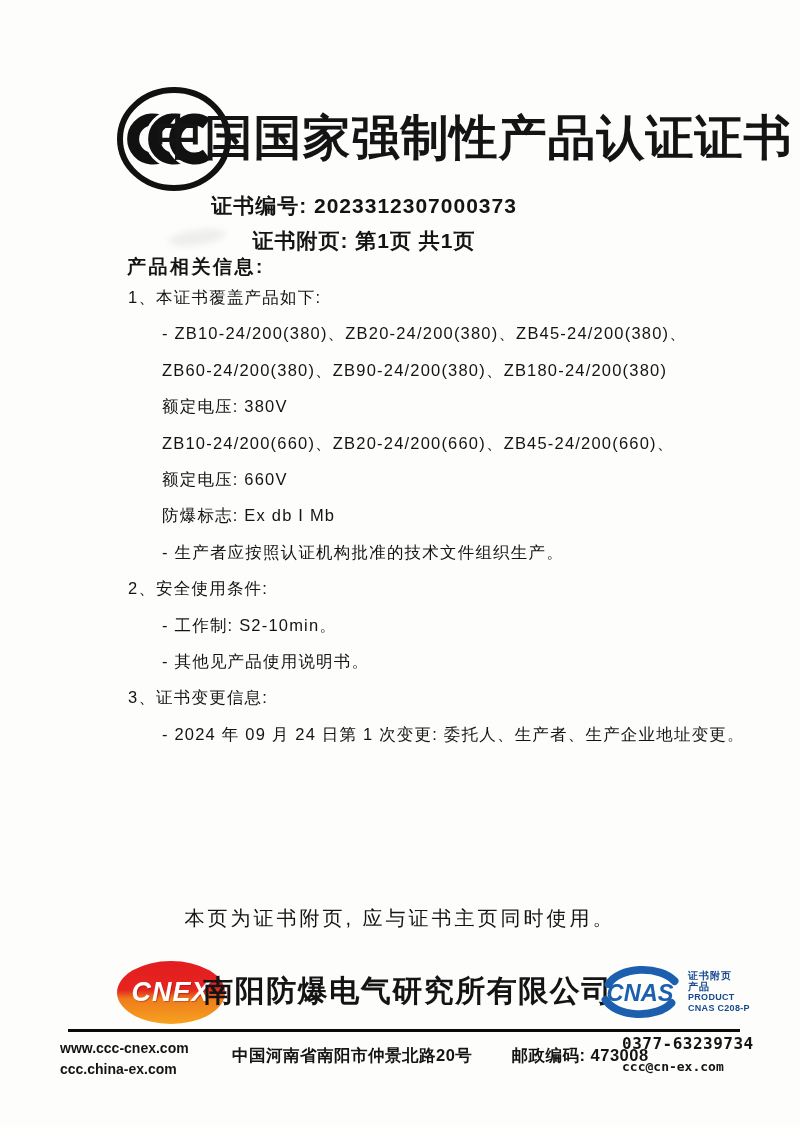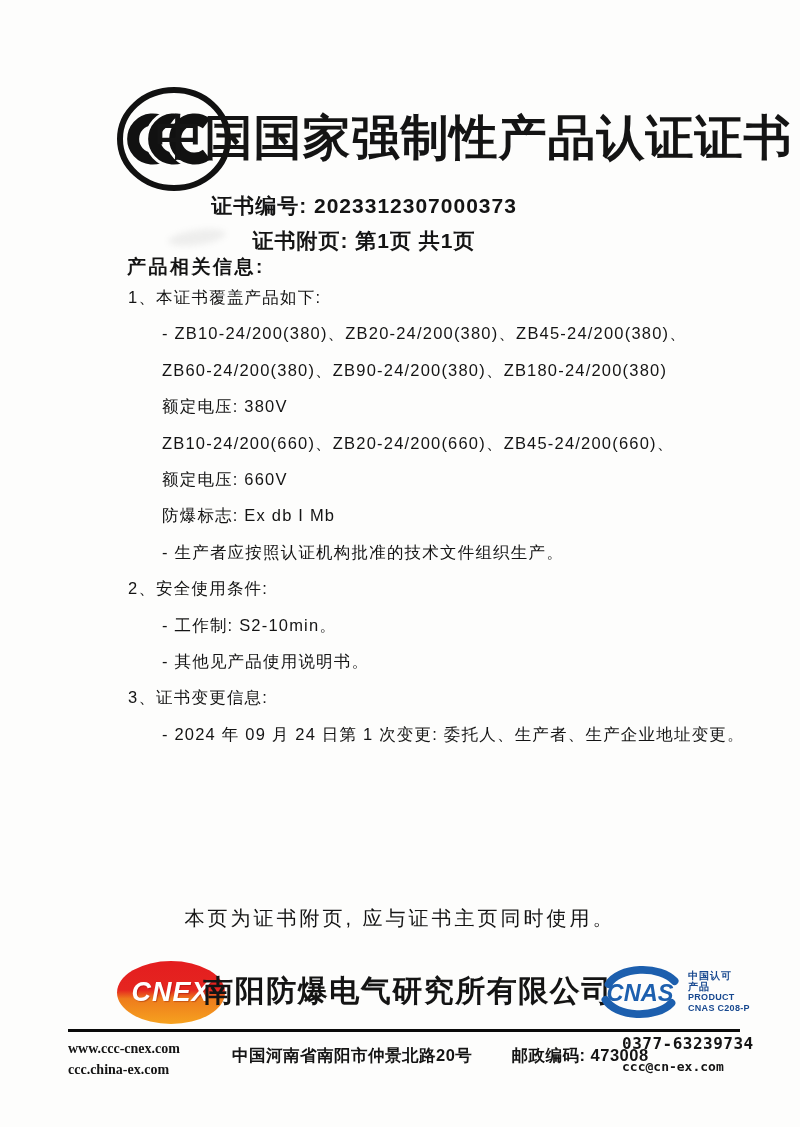--- a/index.html
+++ b/index.html
@@ -51,22 +51,22 @@
   .cnas-wrap { position:absolute; left:596px; top:953px; width:160px; height:78px;
     display:flex; align-items:center; gap:4px; }
   .cnas-mark { width:88px; height:74px; flex:0 0 auto; }
   .cnas-text { display:flex; flex-direction:column; justify-content:center;
     color:#17488f; font-weight:bold; line-height:11px; }
   .cnas-text .zh { font-size:10px; letter-spacing:1px; }
   .cnas-text .en { font-size:9px; letter-spacing:0.3px; }
   
   .rule { position:absolute; left:68px; top:1029px; width:672px; height:3px; background:#0a0a0a; }
   .contact-web { position:absolute; left:60px; top:1038px;
-    font-family:Liberation Serif, serif;
-    font-size:14px; font-weight:bold; line-height:21px; white-space:nowrap;margin-left:8px; }
+    font-family:Liberation Sans, sans-serif;
+    font-size:14px; font-weight:bold; line-height:21px; white-space:nowrap; }
   .contact-addr { position:absolute; left:232px; top:1045px; font-size:16.5px;
     font-weight:bold; letter-spacing:0.5px; white-space:nowrap; }
   .contact-addr .gap { display:inline-block; width:34px; }
   .contact-right { position:absolute; left:622px; top:1034px; width:160px;
     white-space:nowrap; }
   .contact-right .phone { font-size:16px; font-weight:bold; letter-spacing:0.5px;
     font-family:"DejaVu Sans Mono","Liberation Mono",monospace; }
   .contact-right .email { font-size:13px; font-weight:bold; margin-top:6px;
     font-family:"DejaVu Sans Mono","Liberation Mono",monospace; }
 </style>
@@ -126,21 +126,21 @@
 
   <div class="cnas-wrap">
     <svg class="cnas-mark" viewBox="0 0 112 92" aria-hidden="true">
       <g fill="none" stroke="#1c5fae" stroke-linecap="round">
         <path d="M 16 36 A 46 27 0 0 1 100 32" stroke-width="10"></path>
         <path d="M 12 56 A 46 27 0 0 0 96 60" stroke-width="10"></path>
       </g>
       <text x="56" y="57" text-anchor="middle" fill="#1c5fae" font-family="Liberation Sans, sans-serif" font-weight="bold" font-size="30" font-style="italic" letter-spacing="0">CNAS</text>
     </svg>
     <div class="cnas-text">
-      <span class="zh">中国认可</span>
+      <span class="zh">证书附页</span>
       <span class="zh">产品</span>
       <span class="en">PRODUCT</span>
       <span class="en">CNAS C208-P</span>
     </div>
   </div>
 
   <div class="rule"></div>
 
   <div class="contact-web">
     <div>www.ccc-cnex.com</div>

